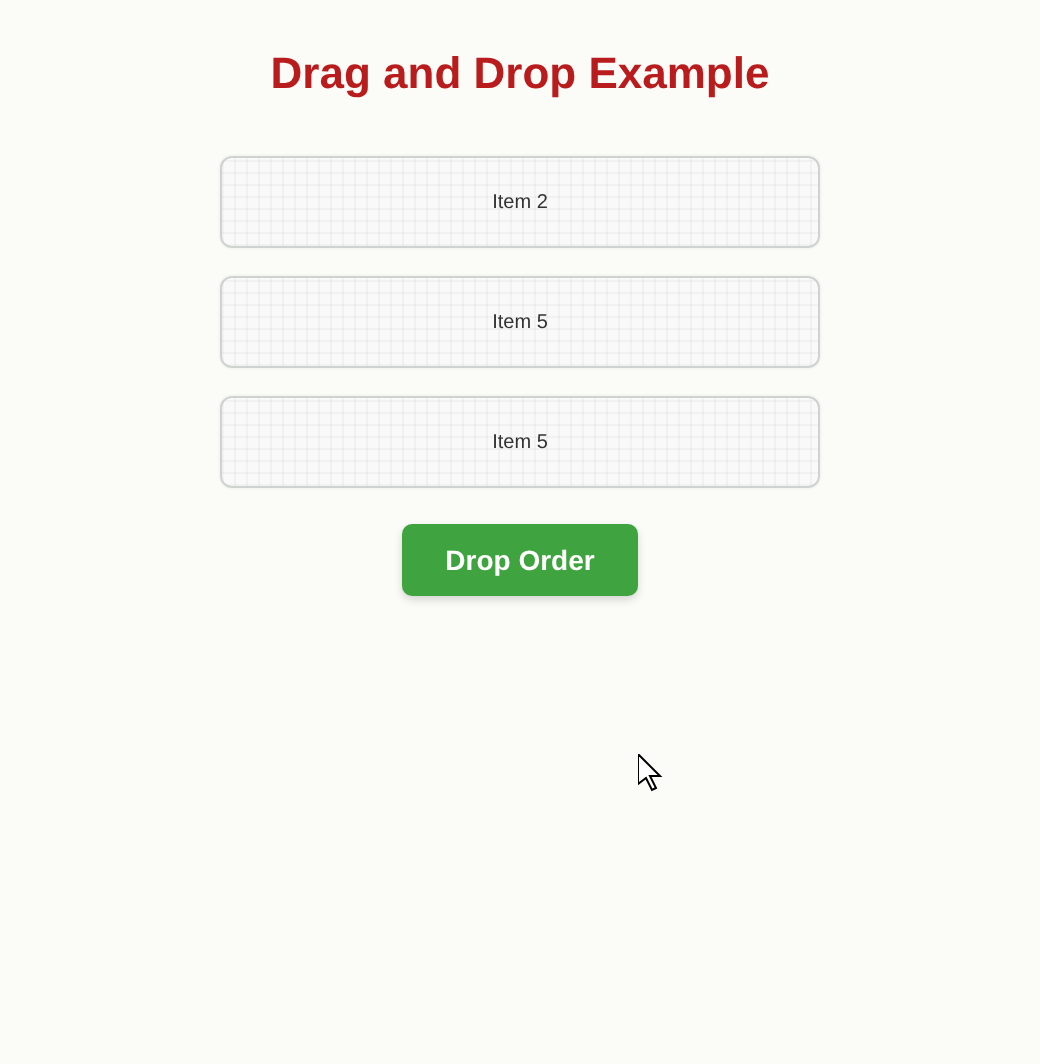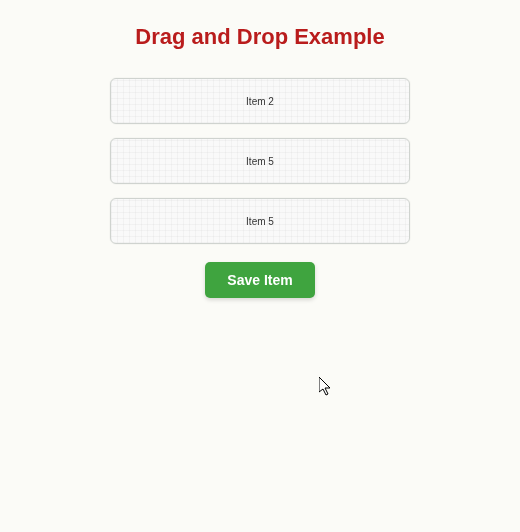--- a/index.html
+++ b/index.html
@@ -74,17 +74,17 @@
     <span>Item 2</span>
   </div>
   <div class="list-item">
     <span>Item 5</span>
   </div>
   <div class="list-item">
     <span>Item 5</span>
   </div>
 </div>
 
-<button class="save-button">Save Item</button>
+<button class="save-button">Drop Order</button>
 
 <svg class="cursor-arrow" width="16" height="20" viewBox="0 0 16 20">
   <path d="M0 0 L0 15 L4 12 L7 18 L9 17 L6 11 L11 11 Z" fill="#ffffff" stroke="#000000" stroke-width="1"></path>
 </svg>
 
 </body></html>

